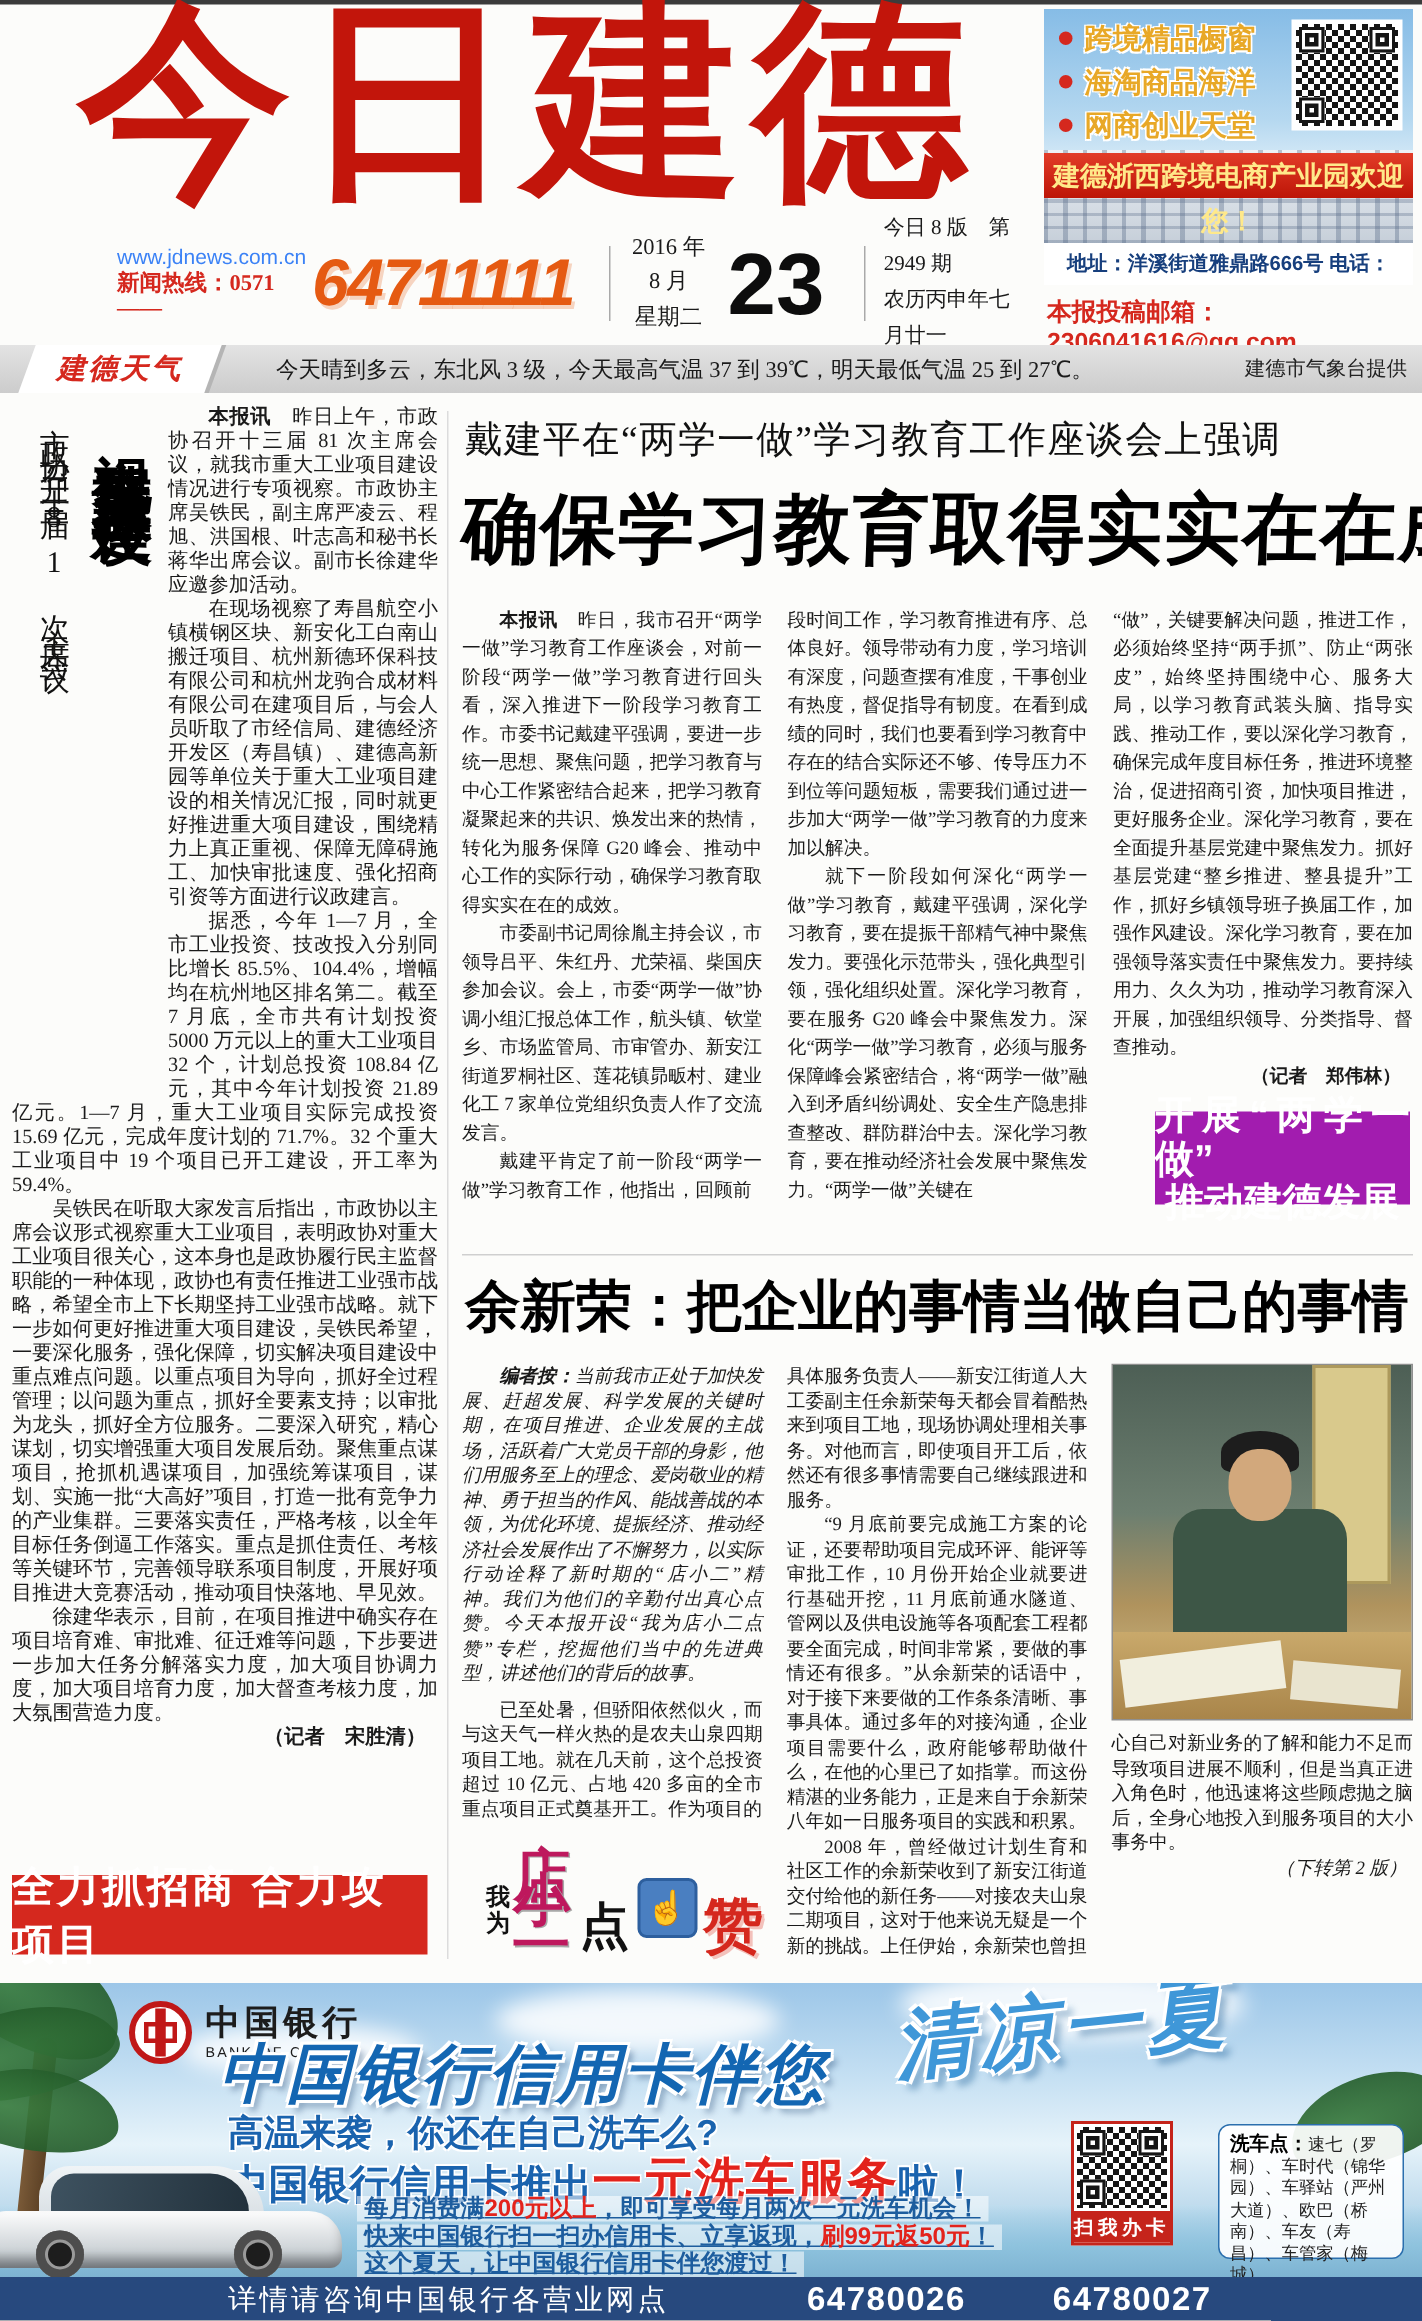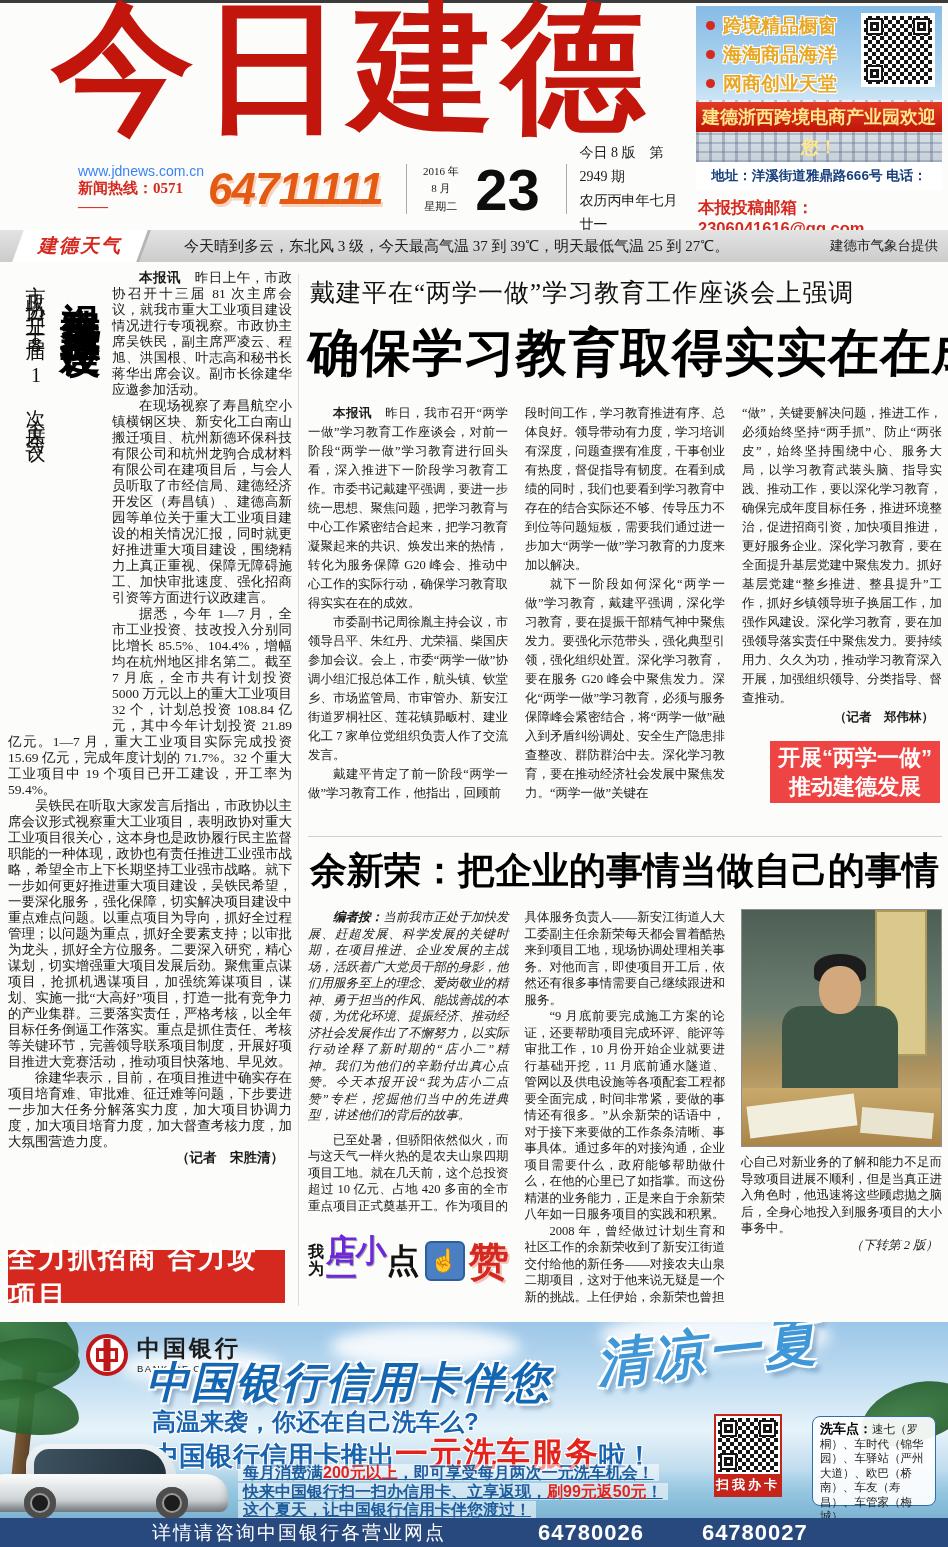--- a/index.html
+++ b/index.html
@@ -10,21 +10,21 @@
   
   .masthead-title{position:absolute;top:-10px;left:52px;width:640px;height:168px;
       font-size:142px;line-height:1.1;font-weight:bold;color:#c2150b;letter-spacing:8px;white-space:nowrap;}
   .info-row{position:absolute;top:156px;left:78px;width:600px;height:66px;display:flex;align-items:center;}
   .website{color:#3b82f6;font-size:14px;font-family:"Liberation Sans",sans-serif;}
   .hotline-label{color:#d5281e;font-weight:bold;font-size:15px;}
   .big-number{color:#e55a12;font-size:44px;font-weight:bold;font-style:italic;
       font-family:"Liberation Sans",sans-serif;letter-spacing:-1px;margin:0 10px 0 4px;
       text-shadow:2px 3px 0 rgba(229,90,18,.25);}
   .vdiv{width:1px;height:50px;background:#a9a9a9;margin:0 13px;}
-  .date-block{text-align:center;font-size:11px;line-height:1.55;}
+  .date-block{text-align:center;font-size:15px;line-height:1.55;}
   .day-number{font-size:58px;font-weight:900;font-family:"Liberation Sans",sans-serif;margin:0 13px;color:#0d0d0d;}
   .issue-block{font-size:14px;line-height:1.7;}
 
   
   .corner-ad{position:absolute;top:6px;left:696px;width:246px;height:184px;overflow:hidden;
       background:linear-gradient(180deg,#86bce6 0%,#b5d8f0 40%,#dcedf8 58%,#b9c9d6 75%,#9fb4c4 100%);}
   .building{position:absolute;left:0;right:0;bottom:28px;height:62px;
       background:repeating-linear-gradient(90deg,rgba(80,100,130,.35) 0 3px,transparent 3px 13px),
                  repeating-linear-gradient(0deg,rgba(80,100,130,.30) 0 2px,transparent 2px 9px),
                  linear-gradient(180deg,#eef2f6,#c6cfd9);}
@@ -76,42 +76,42 @@
 
   
   .main-article{position:absolute;top:276px;left:308px;width:634px;}
   .main-kicker{font-size:25px;letter-spacing:1px;margin:0 0 10px 2px;color:#111;}
   .main-headline{font-size:51px;font-weight:900;font-family:"Liberation Sans",sans-serif;color:#000;
       letter-spacing:1px;white-space:nowrap;transform:skewX(-2deg);margin-bottom:16px;}
   .main-cols{display:flex;gap:17px;height:436px;overflow:hidden;}
   .mcol{width:200px;font-size:12.5px;line-height:19px;text-align:justify;}
   .mcol p{margin:0;text-indent:2em;}
   .mcol p.noindent{text-indent:0;}
-  .promo-main{margin:14px 0 0 28px;width:170px;height:62px;background:#ef4444;color:#fff;
+  .promo-main{margin:14px 0 0 28px;width:170px;height:62px;background:#a21caf;color:#fff;
       display:flex;flex-direction:column;align-items:center;justify-content:center;
-      font-weight:900;font-size:22px;line-height:29px;font-family:"Liberation Sans",sans-serif;}
+      font-weight:900;font-size:26px;line-height:29px;font-family:"Liberation Sans",sans-serif;}
 
   
   .feature{position:absolute;top:836px;left:308px;width:634px;border-top:1px solid #cfcfcf;padding-top:9px;}
   .feature-headline{font-size:37px;font-weight:900;font-family:"Liberation Sans",sans-serif;color:#000;
       margin:0 0 13px 2px;letter-spacing:0;}
   .feature-cols{display:flex;gap:16px;height:430px;overflow:hidden;}
   .fcol{width:201px;font-size:12.5px;line-height:16.5px;text-align:justify;}
   .fcol p{margin:0;text-indent:2em;}
   .fcol p.noindent{text-indent:0;}
   .fcol p.gap{margin-top:8px;}
   .editor-note{font-style:italic;}
   .continued{text-align:right;font-style:italic;margin-top:4px;padding-right:4px;}
 
   
-  .badge{margin-top:16px;display:flex;align-items:center;height:62px;}
+  .badge{margin-top:16px;display:flex;align-items:flex-end;height:62px;margin-left:16px;}
   .badge-we{width:19px;font-size:16px;font-weight:900;line-height:1.05;word-break:break-all;
       font-family:"Liberation Sans",sans-serif;color:#111;}
-  .badge-shop{font-size:31px;font-weight:900;color:#6d28d9;letter-spacing:-2px;margin-left:2px;
-      font-family:Liberation Mono, monospace;text-shadow:1px 1px 0 #a8a8a8;}
+  .badge-shop{font-size:38px;font-weight:900;color:#be185d;letter-spacing:-2px;margin-left:2px;
+      font-family:Liberation Serif, serif;text-shadow:1px 1px 0 #a8a8a8;}
   .badge-dian{font-size:33px;font-weight:900;color:#111;font-family:"Liberation Sans",sans-serif;margin-left:2px;}
   .badge-thumb{width:36px;height:36px;margin-left:5px;background:#4a7fc1;border:2px solid #2d5f9e;border-radius:6px;
       color:#fff;font-size:22px;display:flex;align-items:center;justify-content:center;flex:none;}
   .badge-zan{font-size:40px;font-weight:900;color:#d5281e;margin-left:4px;
       font-family:"Liberation Sans",sans-serif;text-shadow:2px 2px 0 #f3c1bb;}
 
   
   .photo{position:relative;width:201px;height:238px;margin-bottom:7px;border:1px solid #8f8f8f;
       box-sizing:border-box;overflow:hidden;
       background:linear-gradient(180deg,#4d5f55 0%,#6d7f70 42%,#b0935d 68%,#d7c794 100%);}

